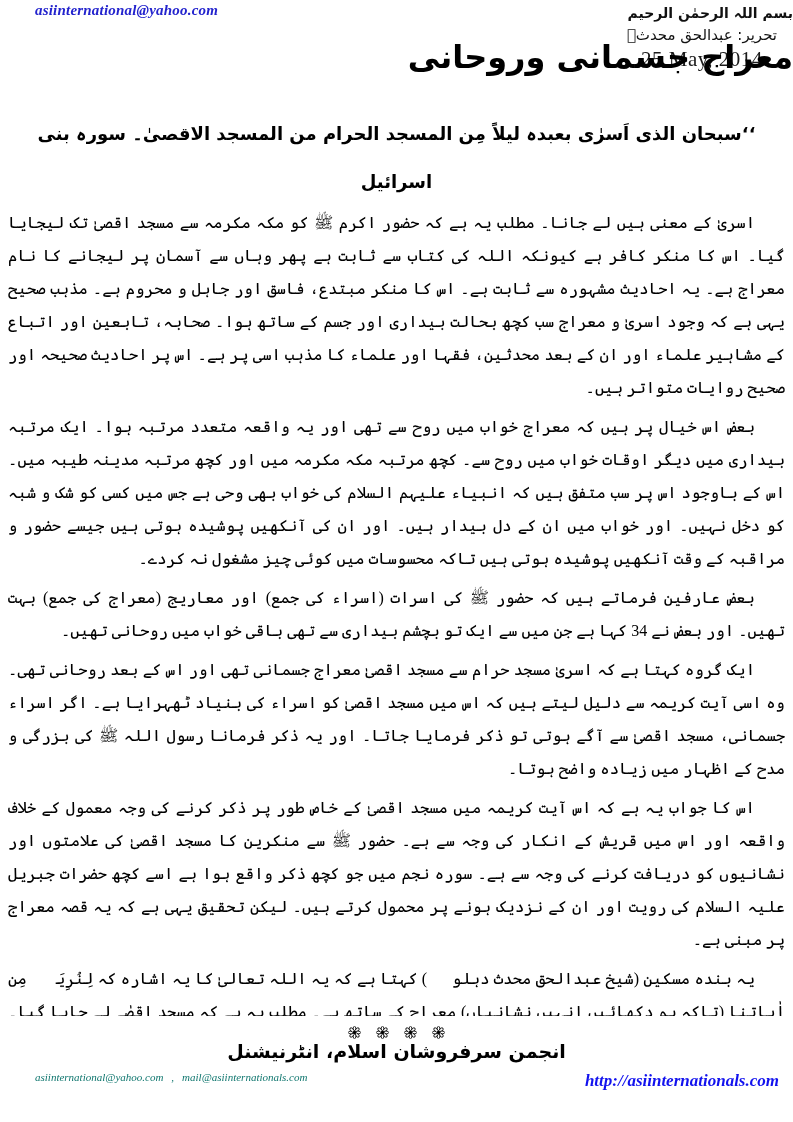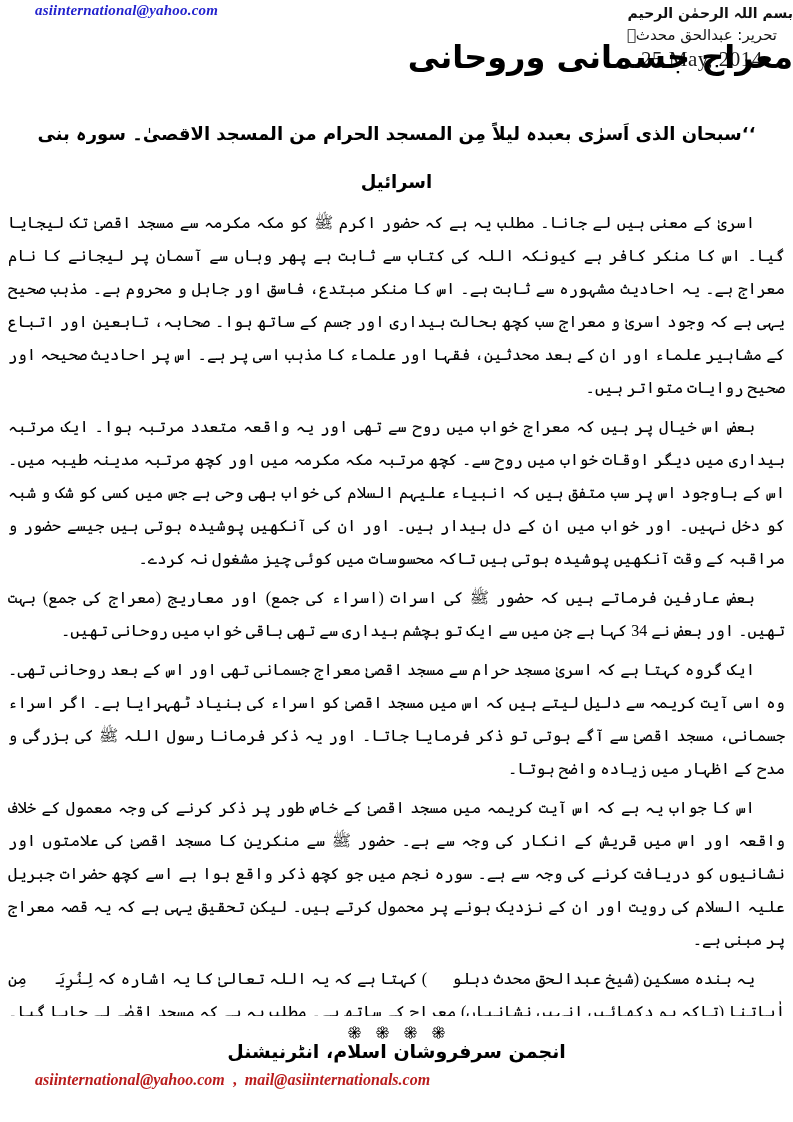--- a/index.html
+++ b/index.html
@@ -49,22 +49,22 @@
   
   footer{position:absolute;left:0;right:0;top:1022px;}
   .ornaments{text-align:center;height:16px;}
   .ornaments svg{margin:0 5px;vertical-align:middle;}
   .org-name{
     text-align:center;direction:rtl;font-weight:bold;font-size:19px;margin-top:2px;
   }
   .footer-links{position:relative;height:26px;margin-top:9px;}
   .links-left{
     position:absolute;left:35px;top:0;
-    font-family:"Liberation Serif",serif;font-style:italic;font-weight:bold;
-    font-size:16px;color:#b91c1c;
+    font-family:"Liberation Serif",serif;font-style:italic;font-weight:normal;
+    font-size:11px;color:#0f766e;
   }
   .links-left .sep{font-style:normal;padding:0 8px;}
   .links-right{
     position:absolute;right:14px;top:0;
     font-family:"Liberation Serif",serif;font-style:italic;font-weight:bold;
     font-size:17px;color:#1212ee;
   }
 </style>
 </head>
 <body>
@@ -147,14 +147,15 @@
       </g>
     </svg>
   </div>
 
   <div class="org-name">انجمن سرفروشان اسلام، انٹرنیشنل</div>
 
   <div class="footer-links">
     <div class="links-left">
       <span>asiinternational@yahoo.com</span><span class="sep">,</span><span>mail@asiinternationals.com</span>
     </div>
+    <div class="links-right">http://asiinternationals.com</div>
   </div>
 </footer>
 
 </body></html>

